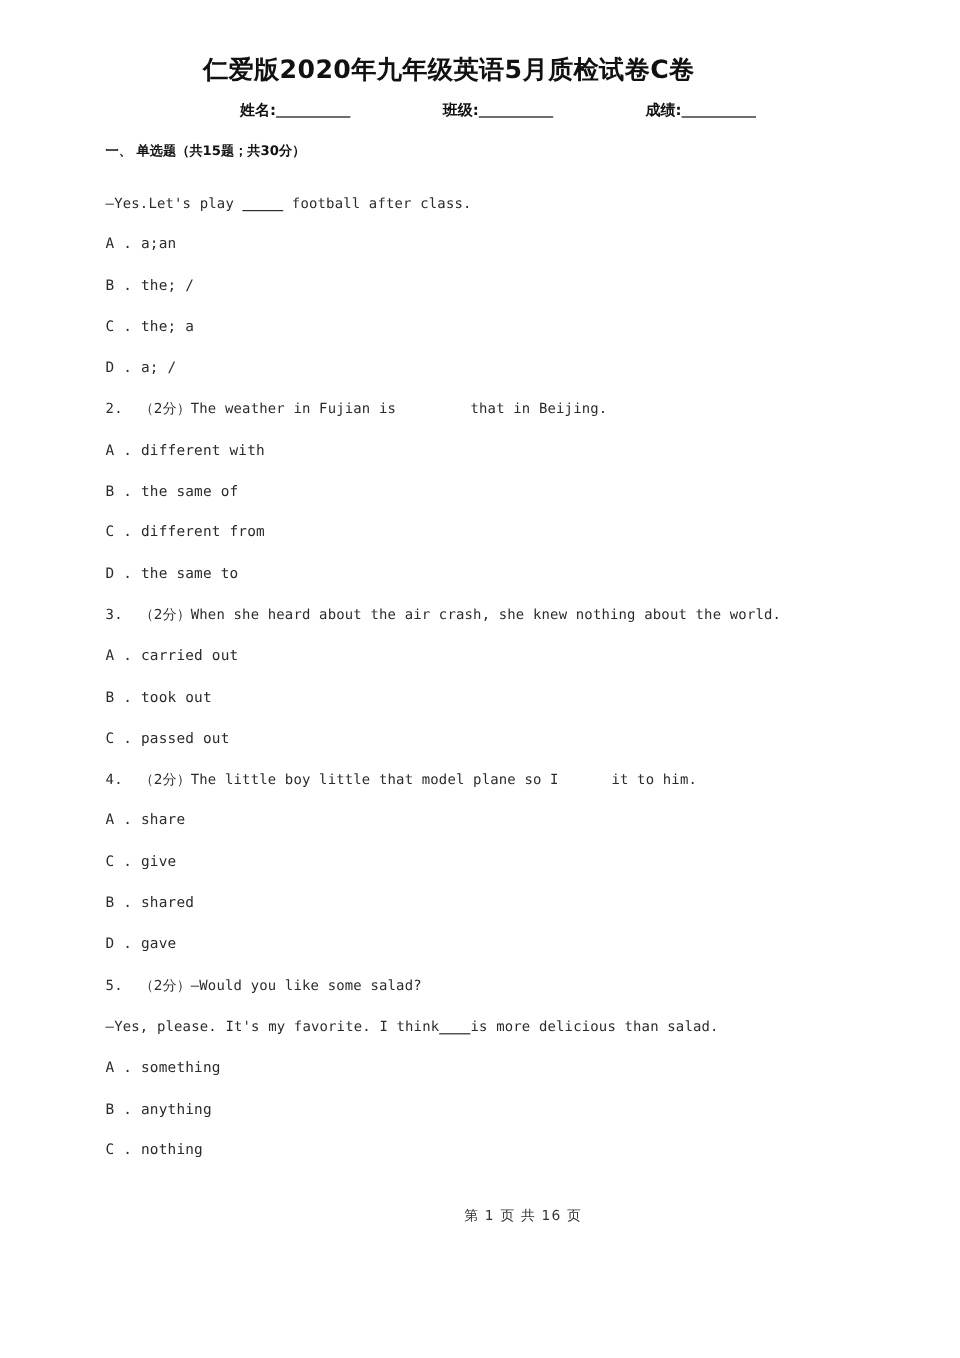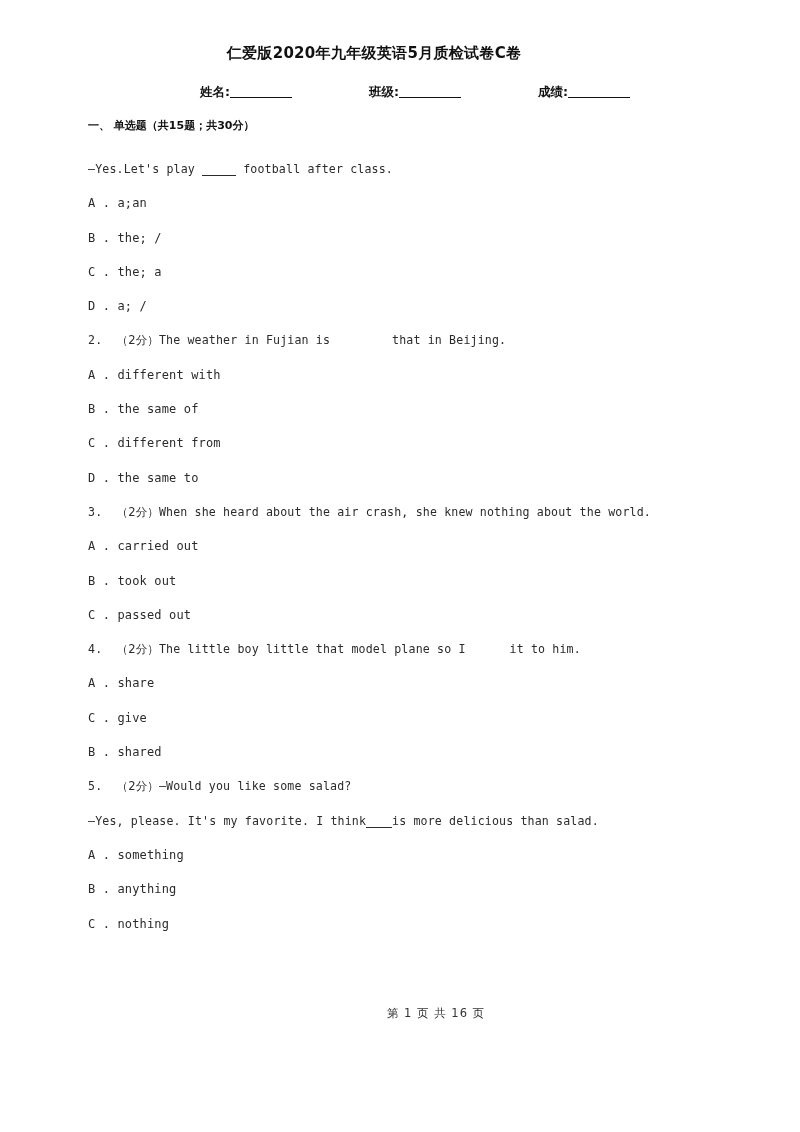--- a/index.html
+++ b/index.html
@@ -25,21 +25,21 @@
 
   
   .doc-title {
     position: absolute;
     left: 0;
     top: 44px;
     width: 748px;
     text-align: center;
     font-family: "DejaVu Sans", "Liberation Sans", sans-serif;
     font-weight: bold;
-    font-size: 15px;
+    font-size: 21px;
     letter-spacing: 0.3px;
     color: #111;
   }
 
   
   .meta-row {
     position: absolute;
     left: 200px;
     top: 84px;
     width: 430px;
@@ -160,20 +160,21 @@
 
     <div class="line q-line"><span>3.</span>  <span class="cjk">（2分）</span><span>When she heard about the air crash, she knew nothing about the world.</span></div>
     <div class="line"><span>A .</span> <span>carried out</span></div>
     <div class="line"><span>B .</span> <span>took out</span></div>
     <div class="line"><span>C .</span> <span>passed out</span></div>
 
     <div class="line q-line"><span>4.</span>  <span class="cjk">（2分）</span><span>The little boy little that model plane so I</span><span class="blank-space gap-md"></span><span>it to him.</span></div>
     <div class="line"><span>A .</span> <span>share</span></div>
     <div class="line"><span>C .</span> <span>give</span></div>
     <div class="line"><span>B .</span> <span>shared</span></div>
+    <div class="line"><span>D .</span> <span>gave</span></div>
 
     <div class="line q-line"><span>5.</span>  <span class="cjk">（2分）</span><span>—Would you like some salad?</span></div>
     <div class="line q-line"><span>—Yes, please. It's my favorite. I think</span><span class="blank-underline blank-u-narrow"></span><span>is more delicious than salad.</span></div>
     <div class="line"><span>A .</span> <span>something</span></div>
     <div class="line"><span>B .</span> <span>anything</span></div>
     <div class="line"><span>C .</span> <span>nothing</span></div>
 
 
   </div>
 

